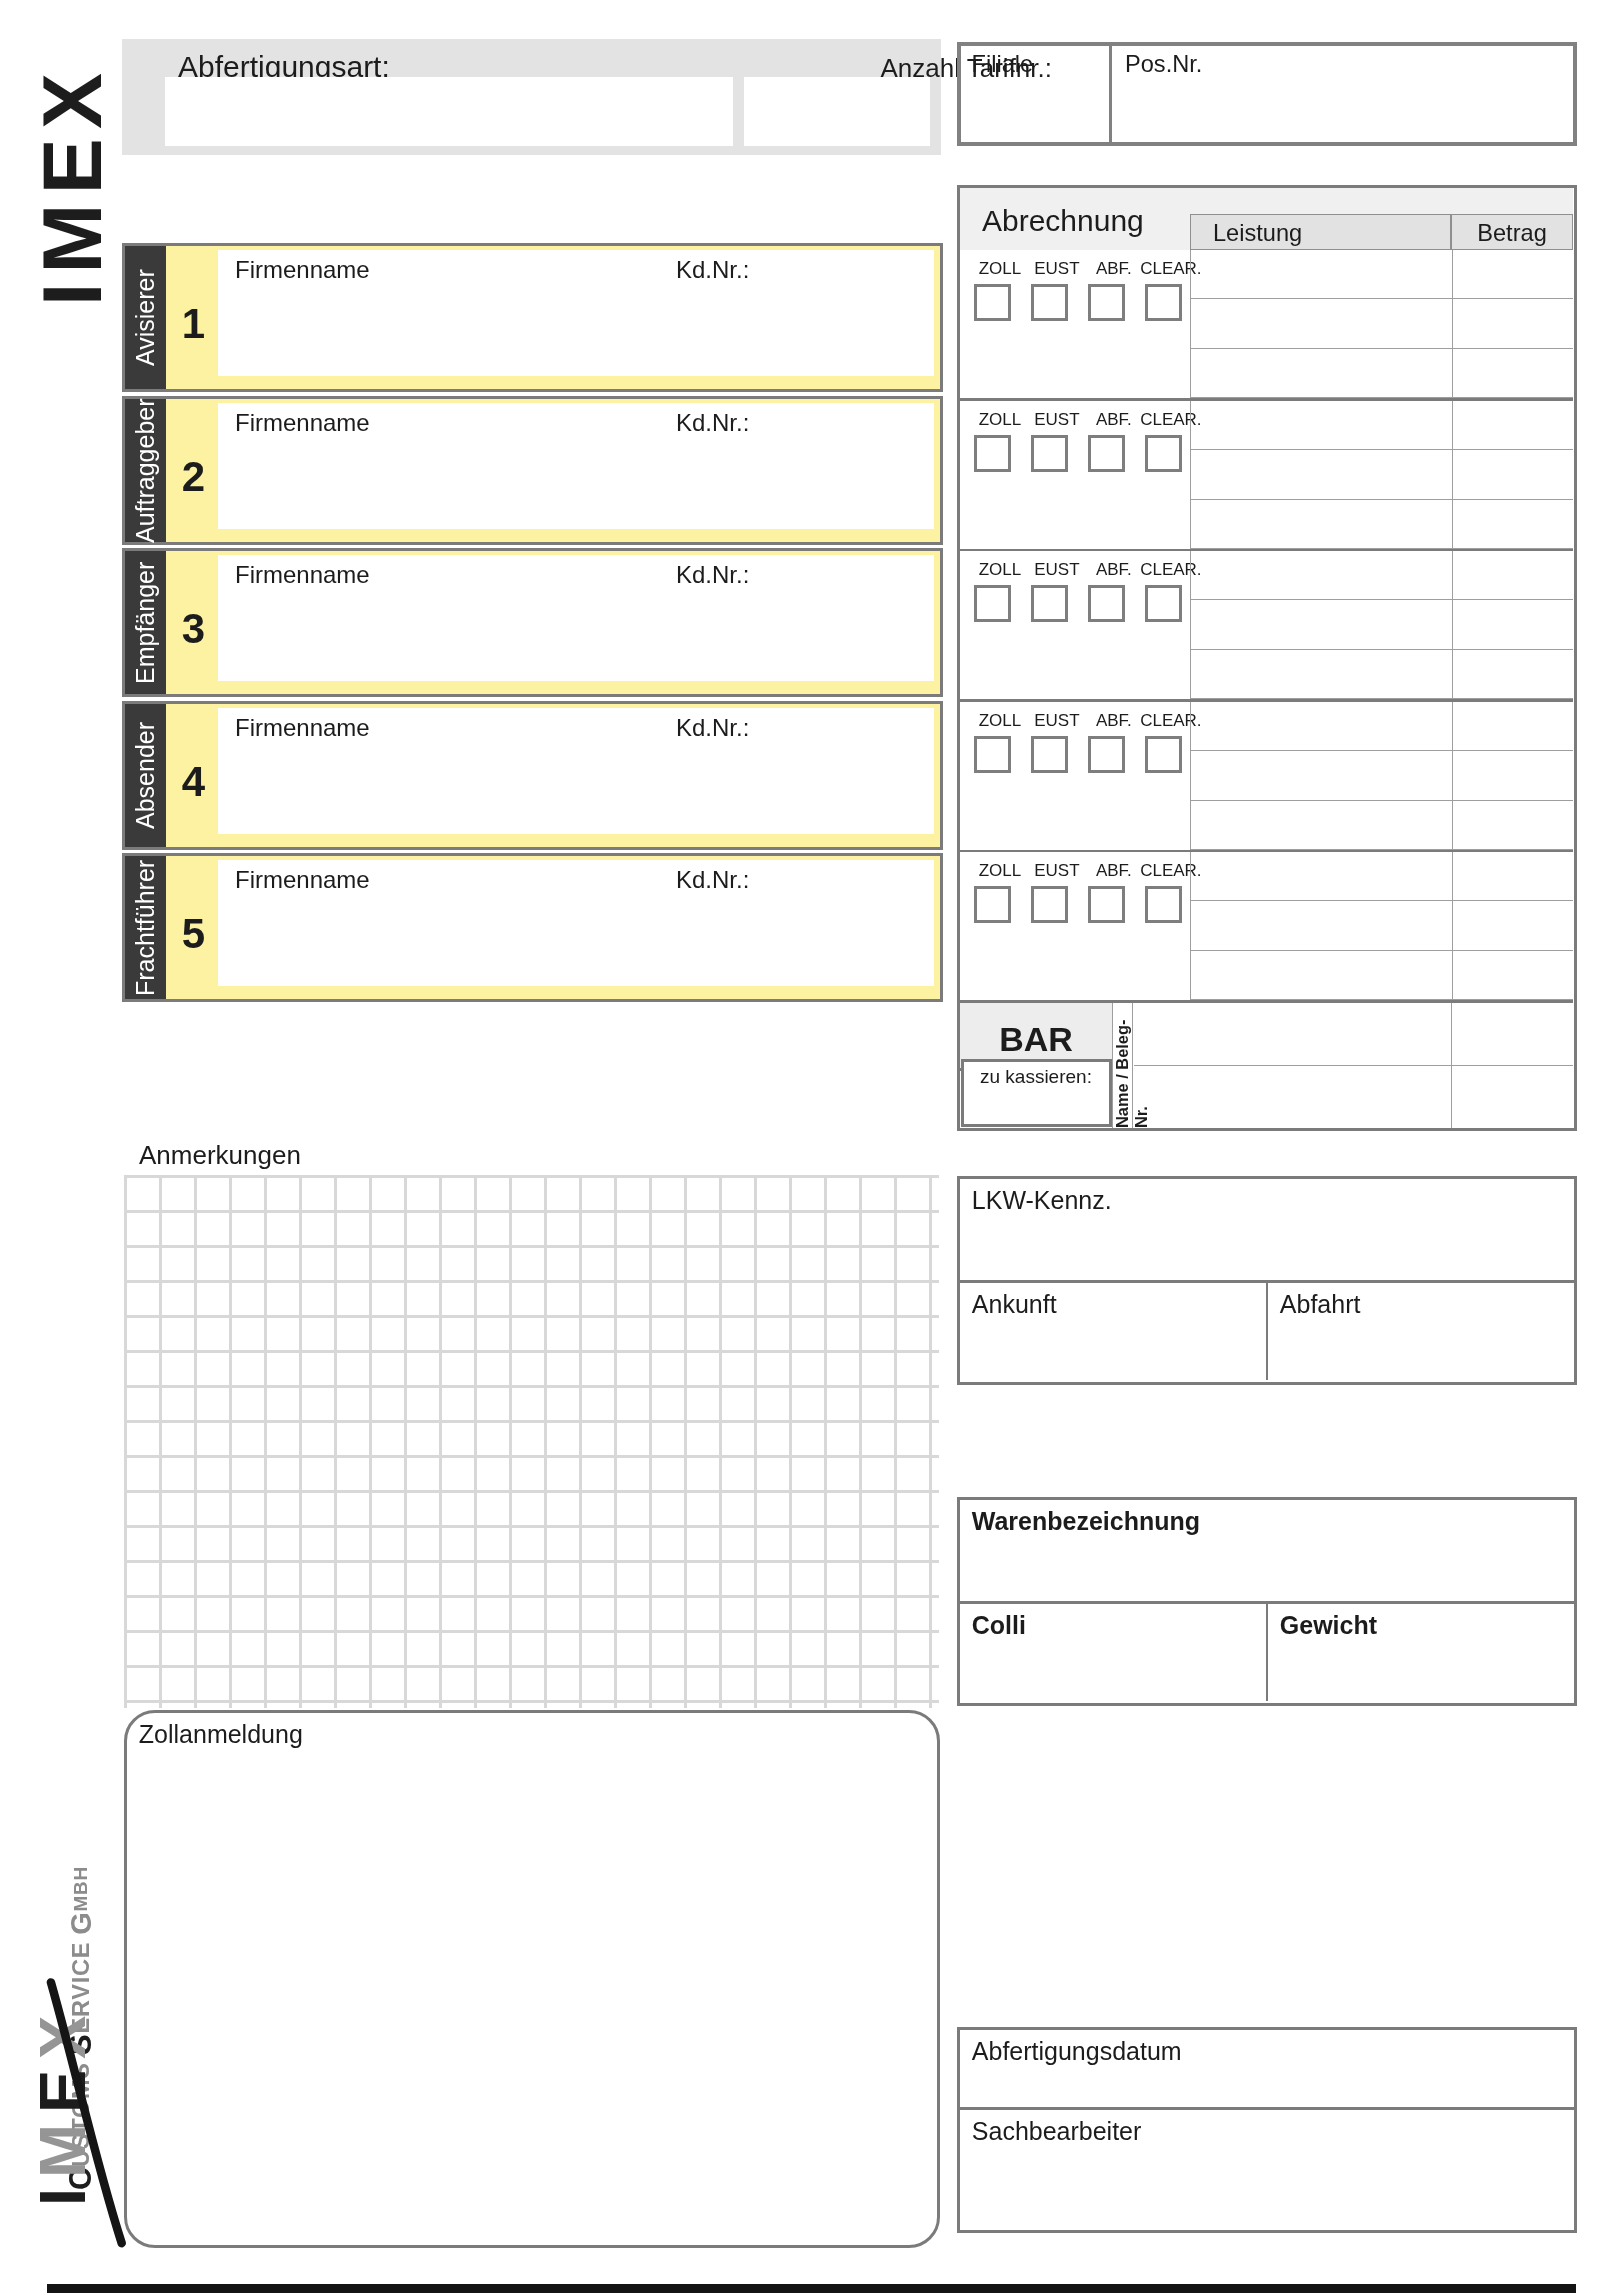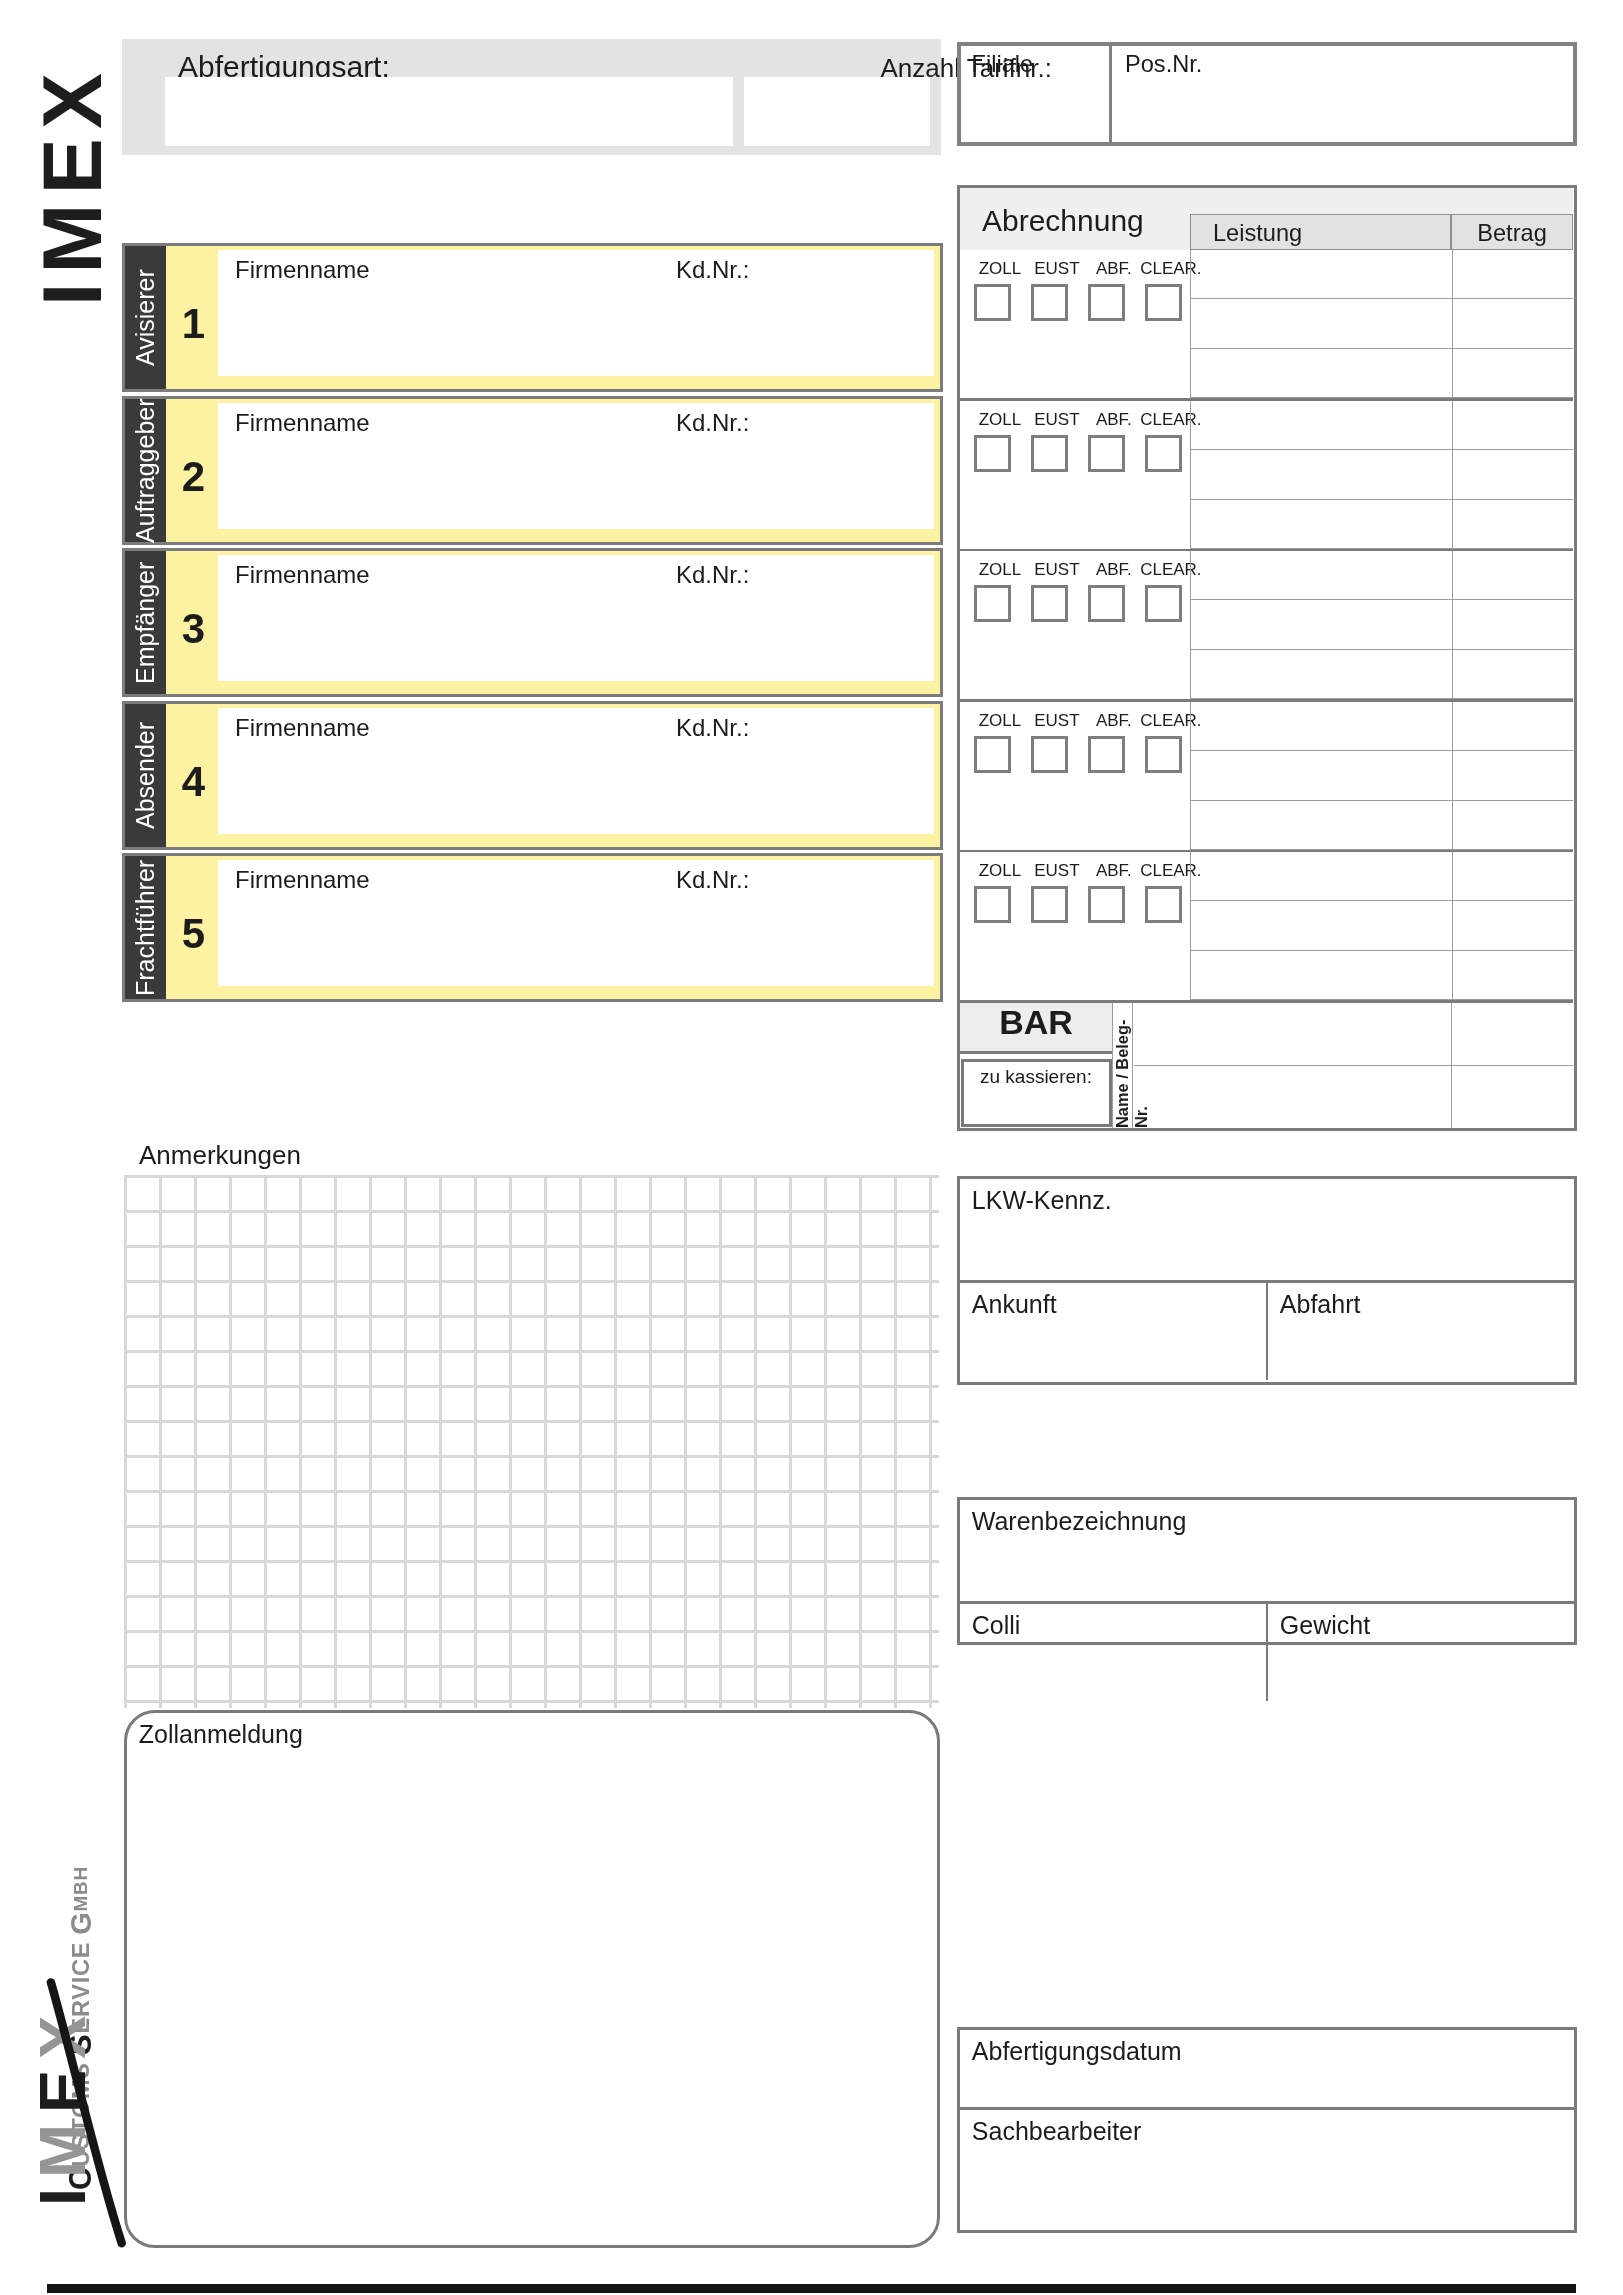--- a/index.html
+++ b/index.html
@@ -46,21 +46,21 @@
   .abr-rows{position:absolute;left:230px;top:0;right:0;bottom:0;
     border-left:1.3px solid #9e9e9e;display:flex;flex-direction:column;}
   .abr-subrow{flex:1;border-bottom:1.3px solid #9e9e9e;}
   .abr-subrow:last-child{border-bottom:none;}
   .betrag-line{position:absolute;left:261px;top:0;bottom:0;width:1.3px;background:#9e9e9e;}
 
   
   #bar-section{position:absolute;left:0;top:815px;width:613px;height:125px;background:#fff;}
   #bar-head{position:absolute;left:0;top:0;width:152px;height:48px;background:#ededed;
     border-bottom:3.3px solid #7b7b7b;box-sizing:content-box;text-align:center;
-    font-size:34px;font-weight:bold;padding-top:0;}
+    font-size:34px;font-weight:bold;padding-top:17px;}
   #zu-kass{position:absolute;left:1.3px;top:56px;width:151px;height:68px;
     border:3.3px solid #7b7b7b;box-sizing:border-box;background:#fff;
     font-size:19px;padding:3.9px 0 0 15.7px;}
   #name-beleg{position:absolute;left:152px;top:0;width:21px;height:100%;
     border-left:1.3px solid #9e9e9e;border-right:1.3px solid #9e9e9e;box-sizing:border-box;}
   #name-beleg .vtext{width:100%;height:100%;font-size:16.4px;font-weight:bold;
     padding-left:1.3px;box-sizing:border-box;}
   #bar-rows{position:absolute;left:174px;top:0;right:0;bottom:0;display:flex;
     flex-direction:column;}
   .bar-row{flex:1;display:flex;border-bottom:1.3px solid #9e9e9e;}
@@ -87,21 +87,21 @@
      repeating-linear-gradient(to bottom,#d8d8d8 0 2.6px,transparent 2.6px 35px);}
 
   
   .detail-box{border:3.9px solid #7b7b7b;box-sizing:border-box;background:#fff;}
   .detail-label{font-size:25px;padding:6.5px 0 0 11.8px;}
   #lkw-box{left:957px;top:1176px;width:620px;height:209px;}
   #lkw-cell{height:101px;border-bottom:3.3px solid #7b7b7b;box-sizing:content-box;}
   .split-row{display:flex;height:97px;}
   .split-l{width:308px;border-right:2.6px solid #7b7b7b;box-sizing:border-box;}
   .split-r{flex:1;}
-  #waren-box{left:957px;top:1497px;width:620px;height:148px;}
+  #waren-box{left:957px;top:1497px;width:620px;height:209px;font-weight:bold;}
   #waren-cell{height:101px;border-bottom:3.3px solid #7b7b7b;box-sizing:content-box;}
   #zoll-box{left:124px;top:1710px;width:816px;height:538px;border-radius:31px;}
   #datum-box{left:957px;top:2027px;width:620px;height:206px;}
   #datum-cell{height:77px;border-bottom:3.3px solid #7b7b7b;box-sizing:content-box;}
   #sach-cell{height:auto;}
 
   
   #logo-bottom{left:26px;top:1981px;width:73px;height:250px;}
   #logo-bottom .vtext{width:100%;height:100%;font-size:65px;font-weight:bold;
     letter-spacing:10.5px;line-height:0.85;}

